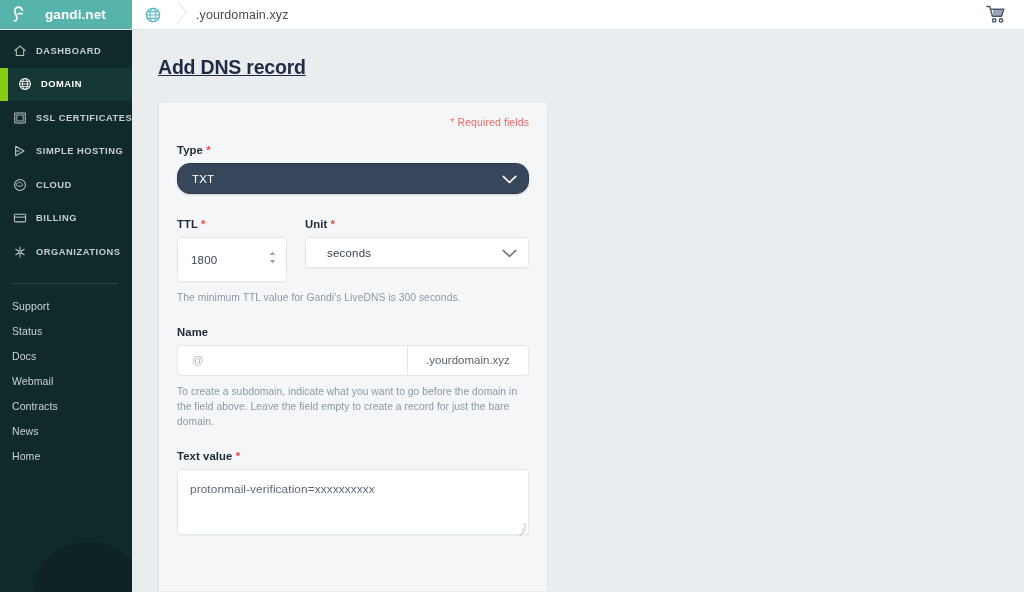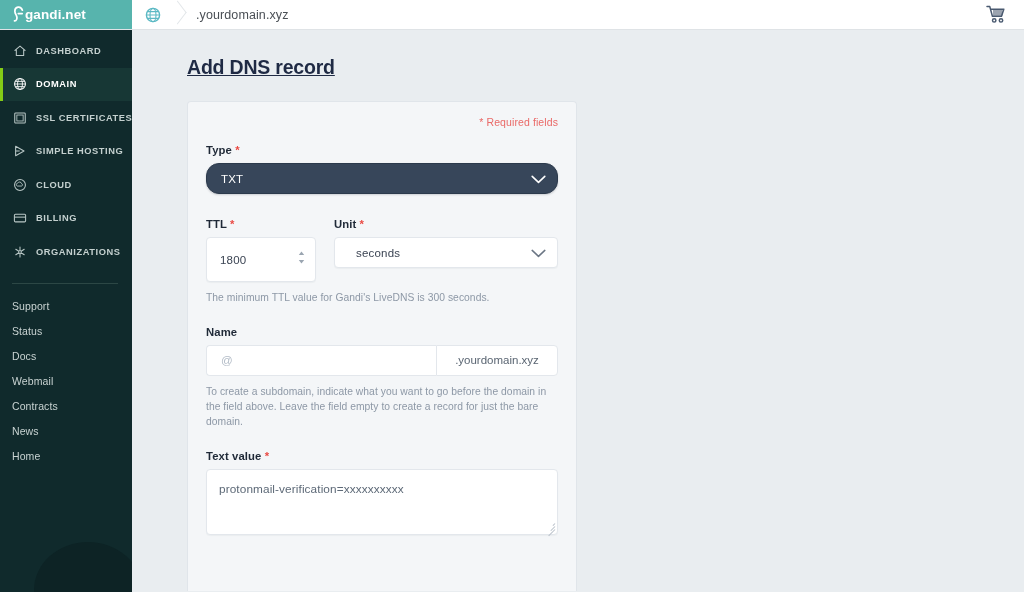--- a/index.html
+++ b/index.html
@@ -32,21 +32,21 @@
     z-index: 30;
   }
 
   .logo-block {
     width: 132px;
     min-width: 132px;
     background: #57b4ad;
     display: flex;
     align-items: center;
     padding-left: 12px;
-    gap: 0;
+    gap: 20px;
   }
   .logo-mark {
     width: 13px; height: 17px;
     position: relative;
     flex: none;
   }
   .logo-text {
     color: #ffffff;
     font-size: 13.5px;
     font-weight: 700;
@@ -90,21 +90,20 @@
     width: 48px;
     display: flex; align-items: center; justify-content: center;
     margin-right: 4px;
   }
 
   
   .body-row {
     flex: 1;
     display: flex;
     min-height: 0;
-    gap: 29px;
   }
 
   
   .sidebar {
     width: 132px;
     min-width: 132px;
     background: #102a2c;
     position: relative;
     overflow: hidden;
     padding-top: 4px;
@@ -121,21 +120,21 @@
     height: 33.5px;
     display: flex;
     align-items: center;
     padding-left: 12px;
     gap: 9px;
     position: relative;
     color: #cfd9d8;
   }
   .side-item.active {
     background: #173735;
-    border-left: 3px solid #84cc16;
+    border-left: 8px solid #84cc16;
     padding-left: 9px;
   }
   .side-item.active .side-label { color: #ffffff; font-weight: 700; }
   .side-icon {
     width: 15px; height: 15px;
     flex: none;
     display: flex; align-items: center; justify-content: center;
   }
   .side-icon svg { display: block; }
   .side-label {

